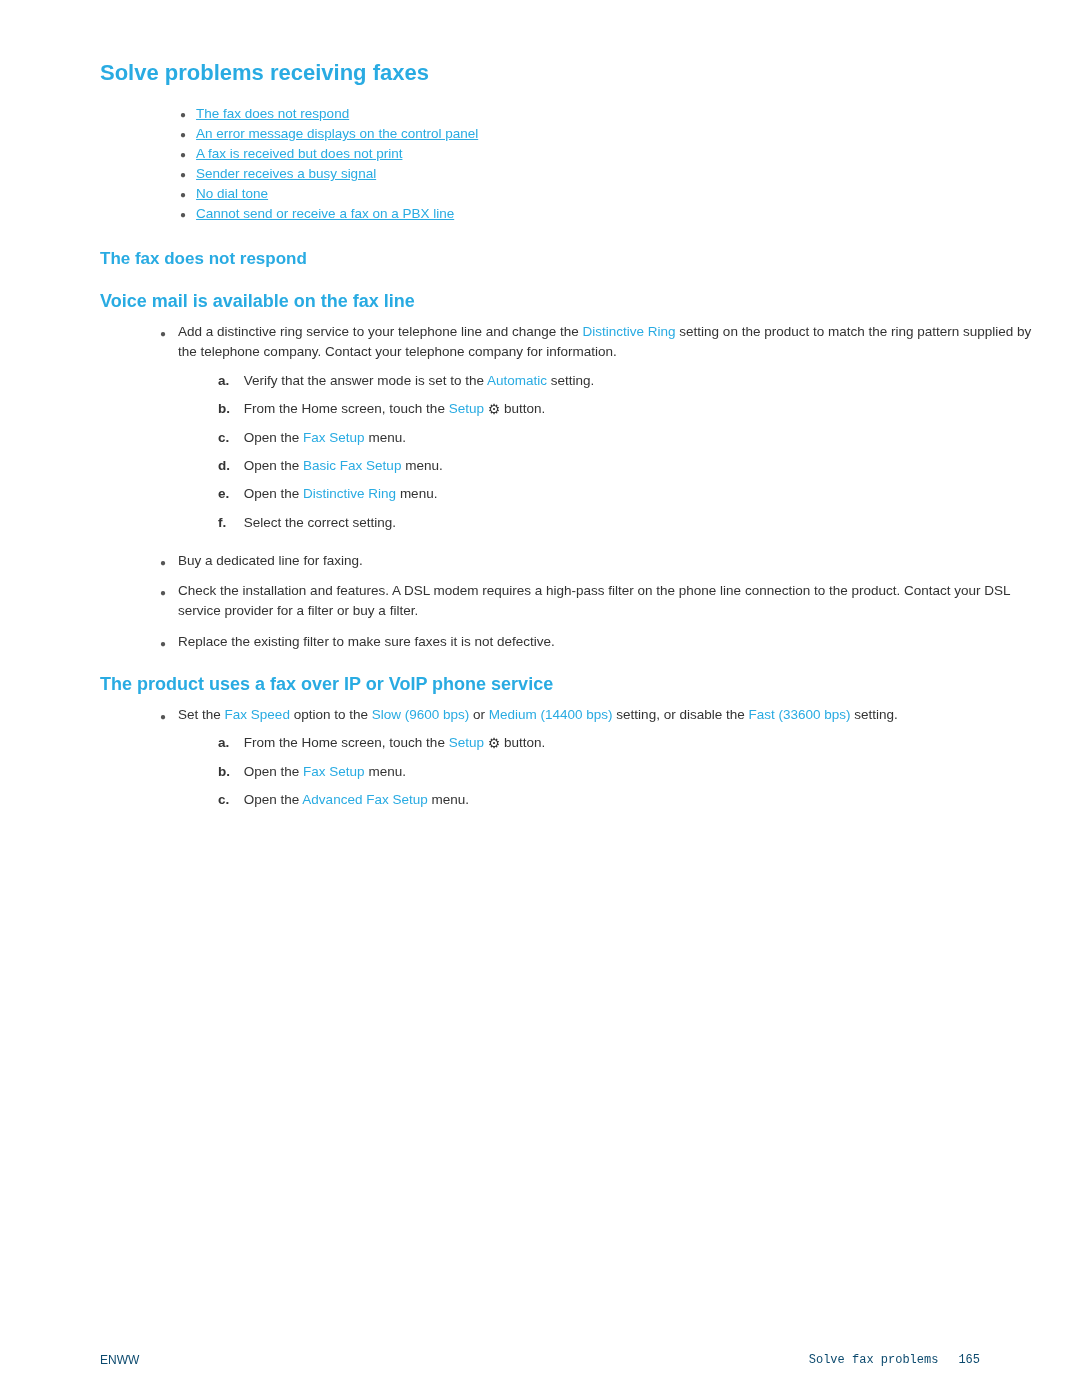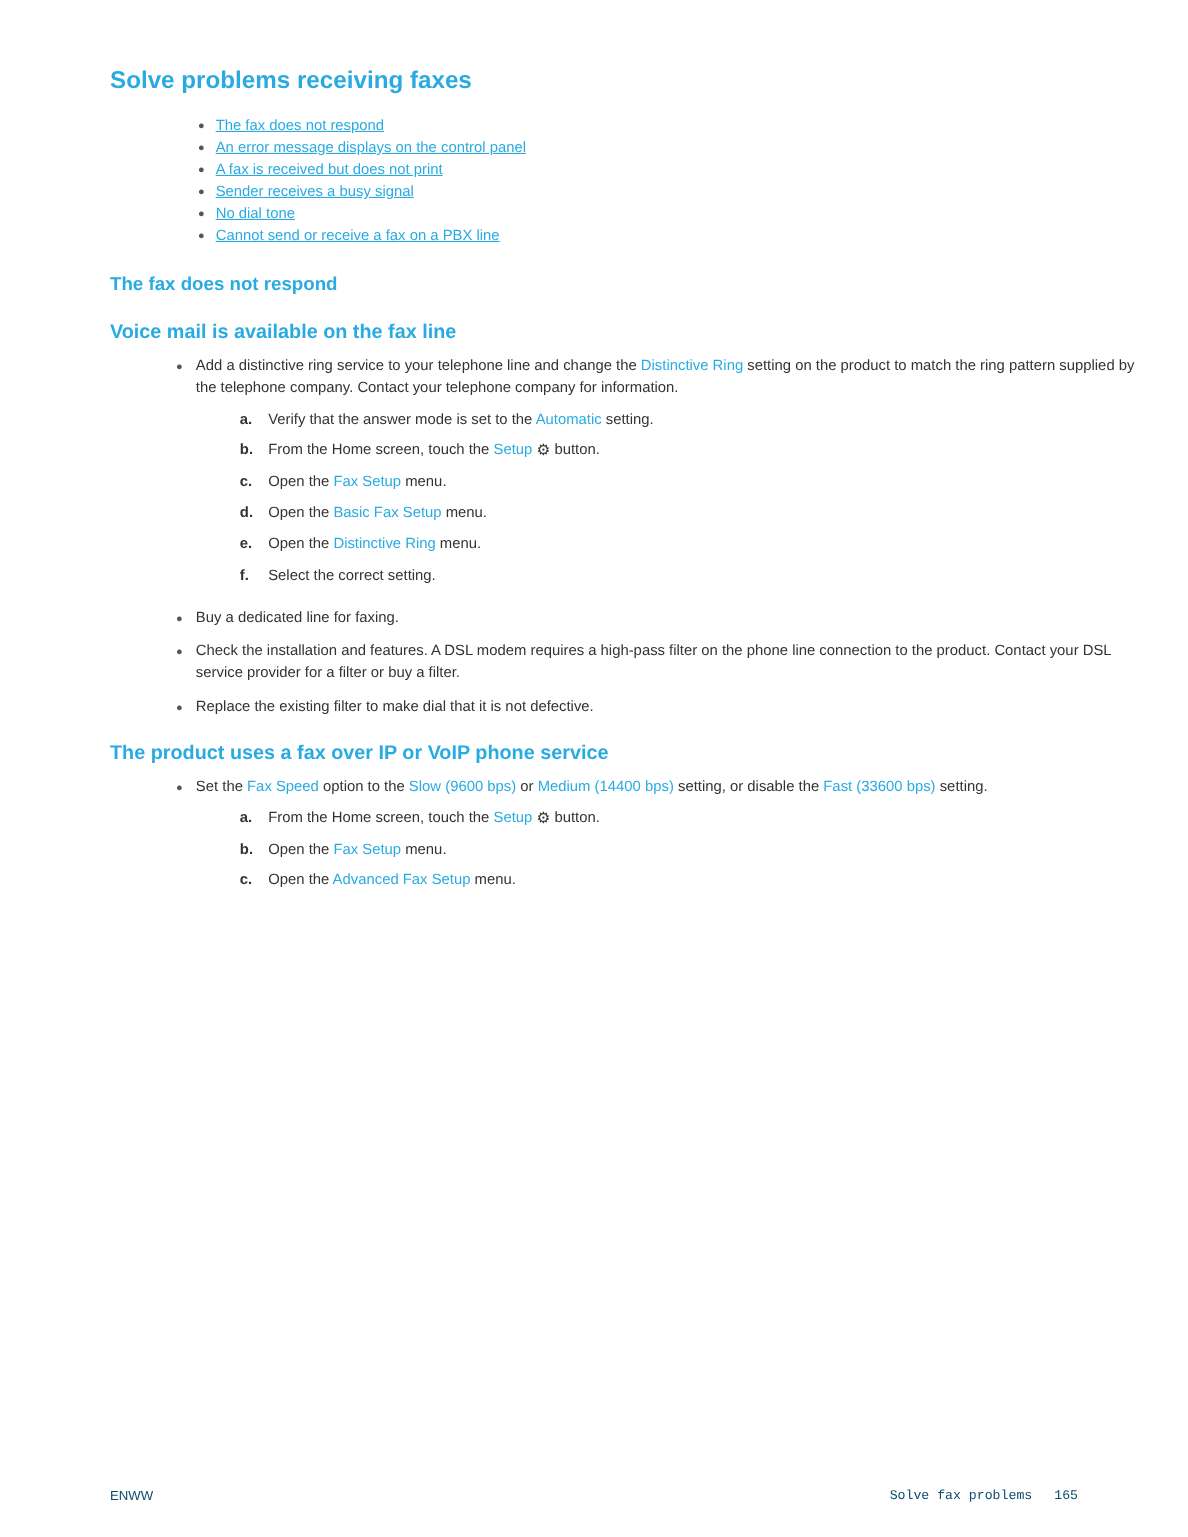--- a/index.html
+++ b/index.html
@@ -190,21 +190,21 @@
       <span>Buy a dedicated line for faxing.</span>
     </li>
   </ul>
 
 
   <ul class="bullet-list">
     <li>
       <span>Check the installation and features. A DSL modem requires a high-pass filter on the phone line connection to the product. Contact your DSL service provider for a filter or buy a filter.</span>
     </li>
     <li>
-      <span>Replace the existing filter to make dial that it is not defective.</span>
+      <span>Replace the existing filter to make sure faxes it is not defective.</span>
     </li>
   </ul>
 
   <h3 class="sub-title">The product uses a fax over IP or VoIP phone service</h3>
 
   <ul class="bullet-list">
     <li>
       <div>
         <span>Set the <a class="link" href="#">Fax Speed</a> option to the <a class="link" href="#">Slow (9600 bps)</a> or <a class="link" href="#">Medium (14400 bps)</a> setting, or disable the <a class="link" href="#">Fast (33600 bps)</a> setting.</span>
         <ul class="sub-list">

